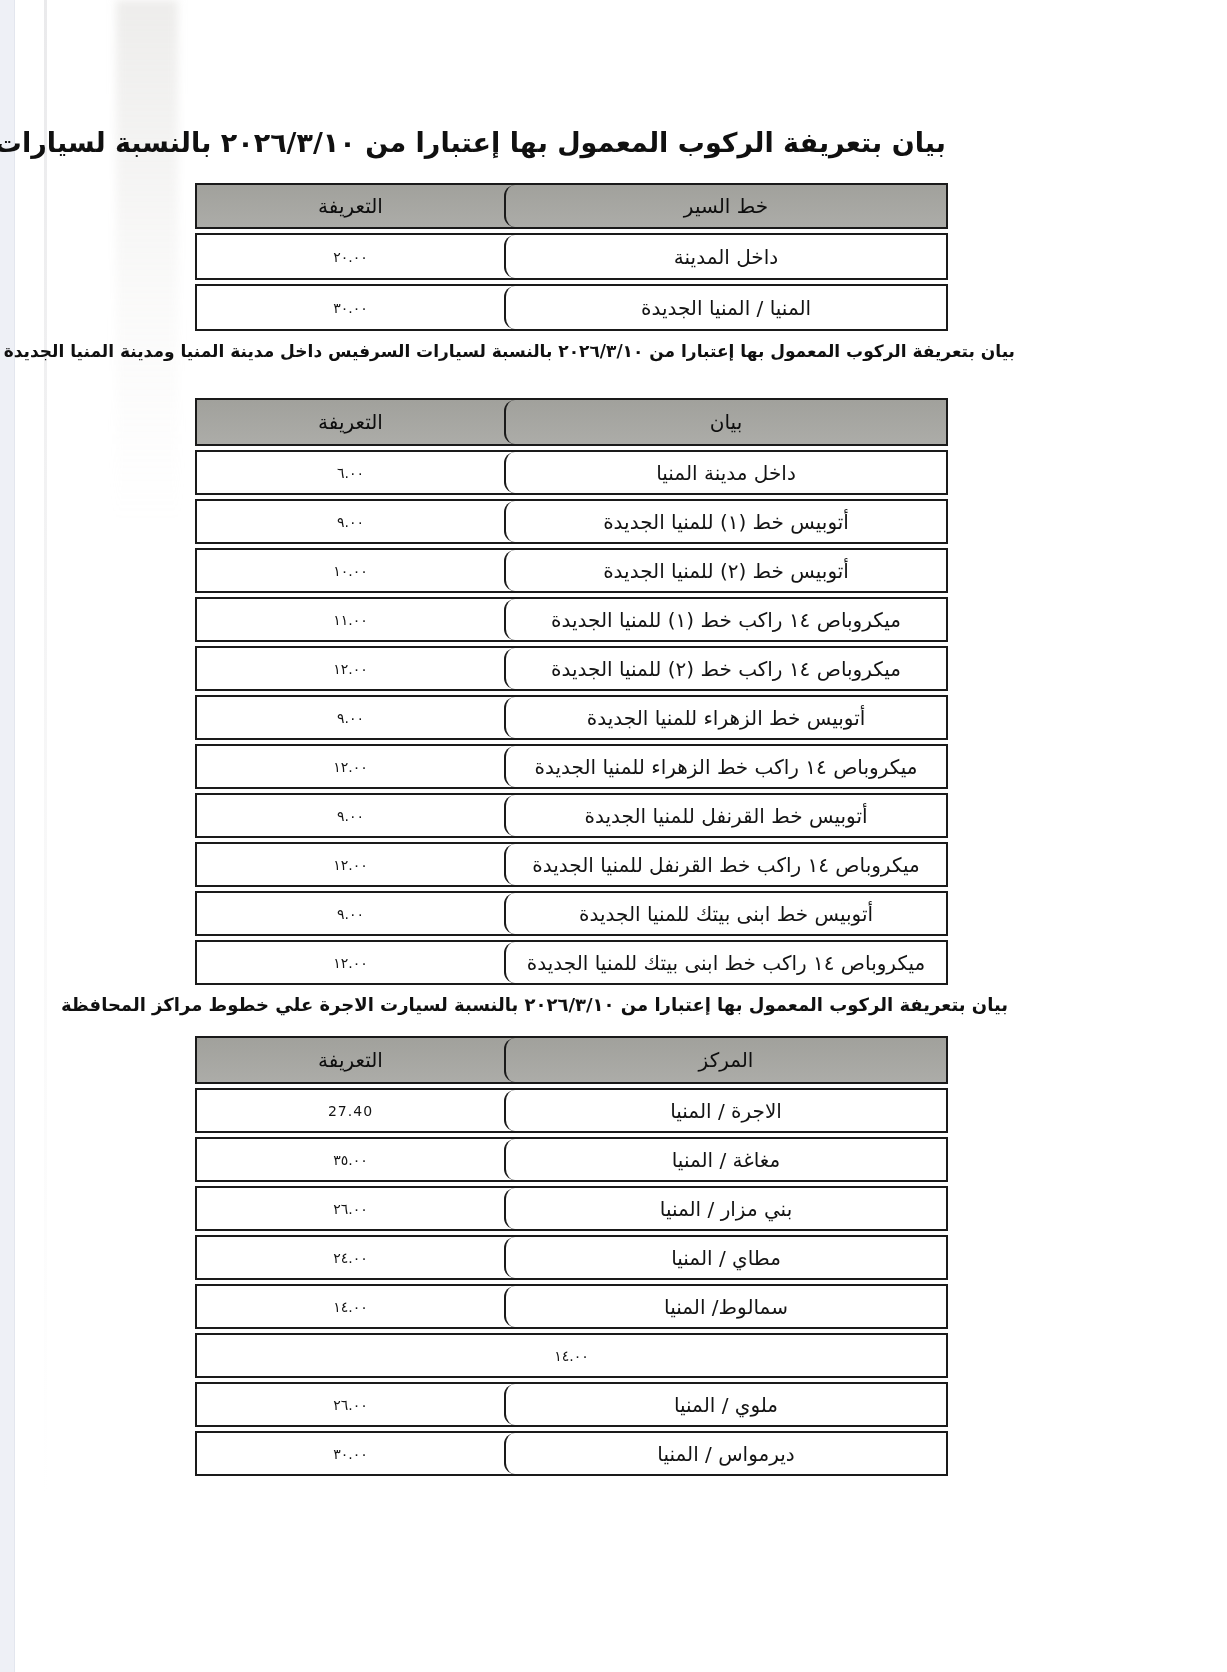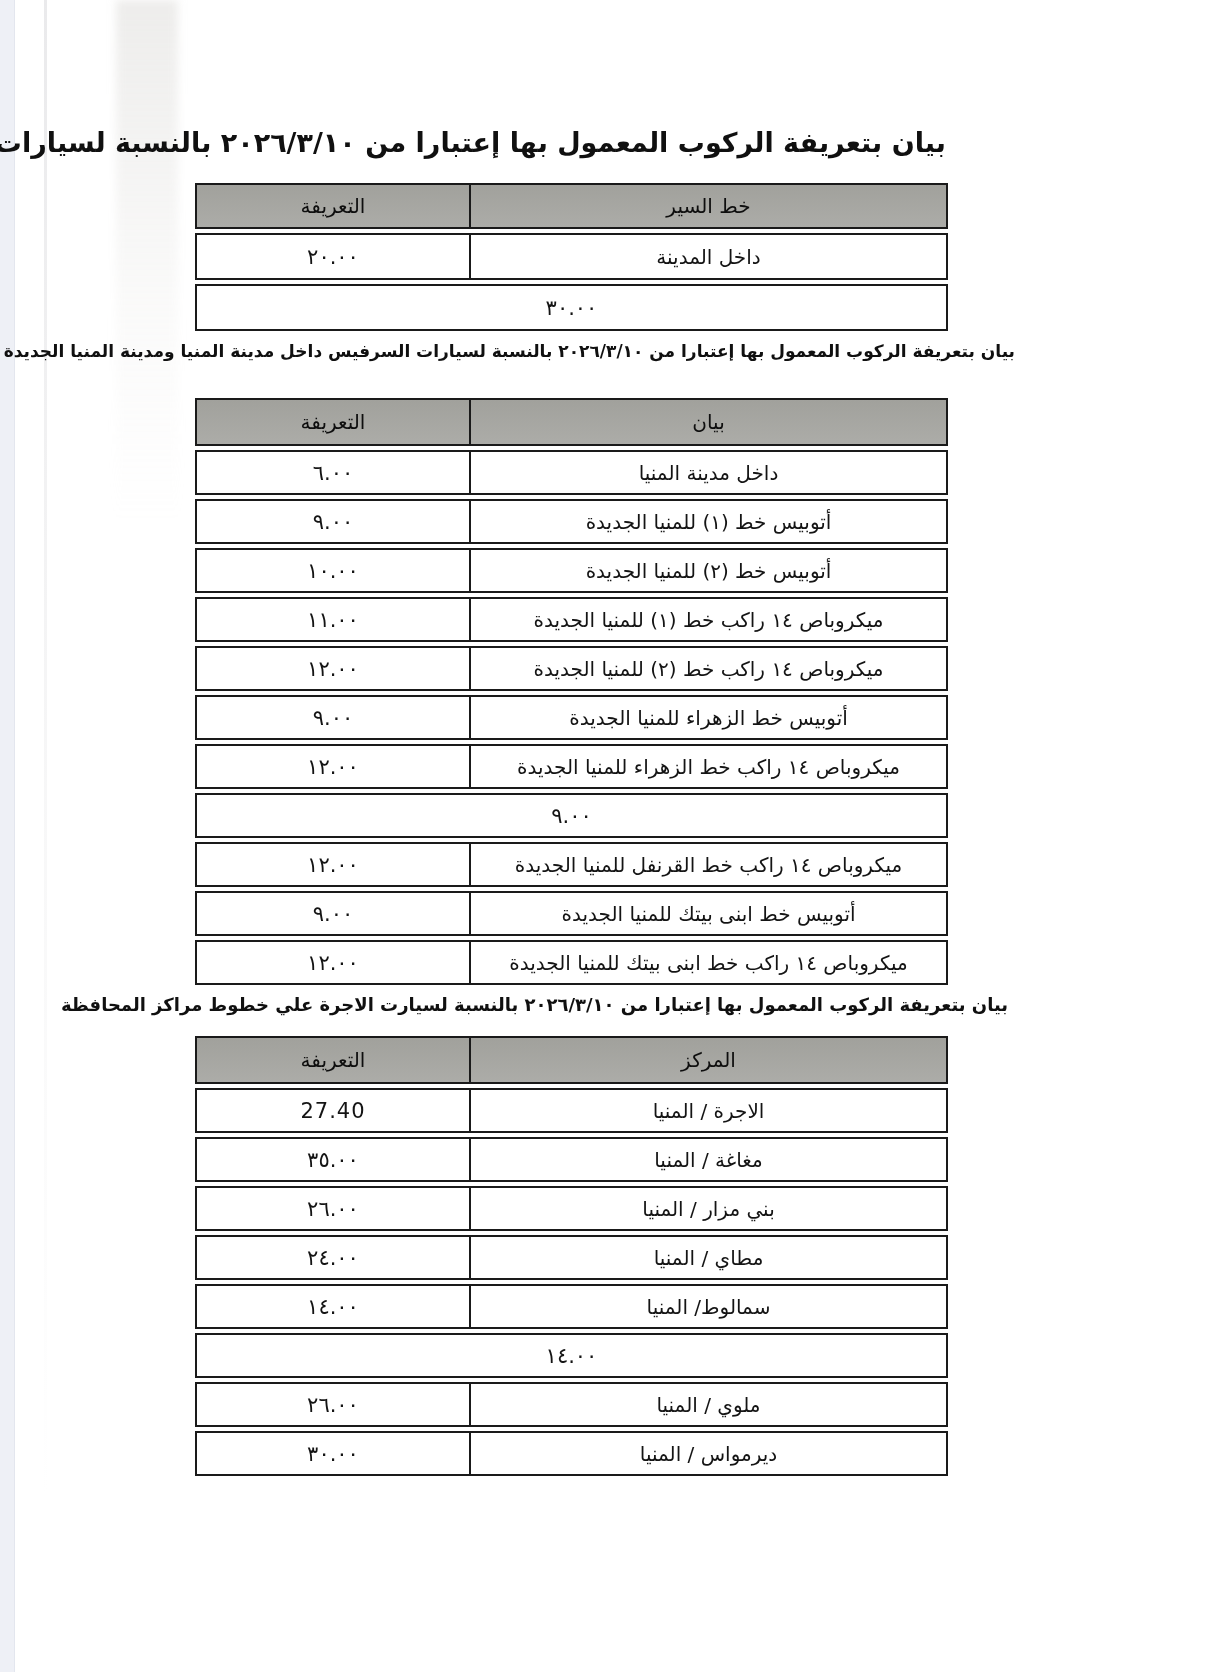--- a/index.html
+++ b/index.html
@@ -44,22 +44,22 @@
   .t1 .frow.hdr { height:46px; }
   .t2 .frow, .t3 .frow { height:45px; }
   .t2 .frow.hdr, .t3 .frow.hdr { height:48px; }
   .frow.hdr {
     background:linear-gradient(180deg, #a1a19c, #acaca8);
   }
   .cell {
     display:flex; align-items:center; justify-content:center;
     box-sizing:border-box; font-weight:normal; color:#141414;
   }
-  .cell.desc { width:477px; border-left:2px solid #1a1a1a; font-size:20px; }
-  .cell.fare { flex:1; font-size:21px; letter-spacing:1px; }
+  .cell.desc { width:442px; border-left:2px solid #1a1a1a; font-size:20px;border-radius:11px; }
+  .cell.fare { flex:1; font-size:14px; letter-spacing:1px; }
   .frow.hdr .cell { font-size:20px; letter-spacing:0; color:#0e0e0e; }
 </style>
 </head>
 <body>
 
 <div class="page">
   <div class="edge-strip"></div>
   <div class="fold-line"></div>
   <div class="fold-smudge"></div>
 
@@ -68,20 +68,21 @@
   <div id="table1" class="ftable t1">
     <div class="frow hdr">
       <div class="cell desc">خط السير</div>
       <div class="cell fare">التعريفة</div>
     </div>
     <div class="frow">
       <div class="cell desc">داخل المدينة</div>
       <div class="cell fare">٢٠.٠٠</div>
     </div>
     <div class="frow">
+      <div class="cell desc">المنيا / المنيا الجديدة</div>
       <div class="cell fare">٣٠.٠٠</div>
     </div>
   </div>
 
   <div id="title2" class="doc-title">بيان بتعريفة الركوب المعمول بها إعتبارا من ٢٠٢٦/٣/١٠ بالنسبة لسيارات السرفيس داخل مدينة المنيا ومدينة المنيا الجديدة</div>
 
   <div id="table2" class="ftable t2">
     <div class="frow hdr">
       <div class="cell desc">بيان</div>
       <div class="cell fare">التعريفة</div>
@@ -108,20 +109,21 @@
     </div>
     <div class="frow">
       <div class="cell desc">أتوبيس خط الزهراء للمنيا الجديدة</div>
       <div class="cell fare">٩.٠٠</div>
     </div>
     <div class="frow">
       <div class="cell desc">ميكروباص ١٤ راكب خط الزهراء للمنيا الجديدة</div>
       <div class="cell fare">١٢.٠٠</div>
     </div>
     <div class="frow">
+      <div class="cell desc">أتوبيس خط القرنفل للمنيا الجديدة</div>
       <div class="cell fare">٩.٠٠</div>
     </div>
     <div class="frow">
       <div class="cell desc">ميكروباص ١٤ راكب خط القرنفل للمنيا الجديدة</div>
       <div class="cell fare">١٢.٠٠</div>
     </div>
     <div class="frow">
       <div class="cell desc">أتوبيس خط ابنى بيتك للمنيا الجديدة</div>
       <div class="cell fare">٩.٠٠</div>
     </div>

